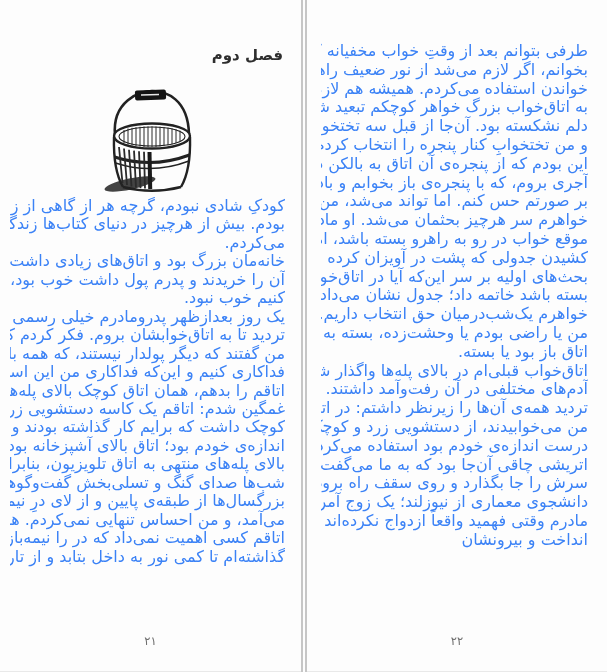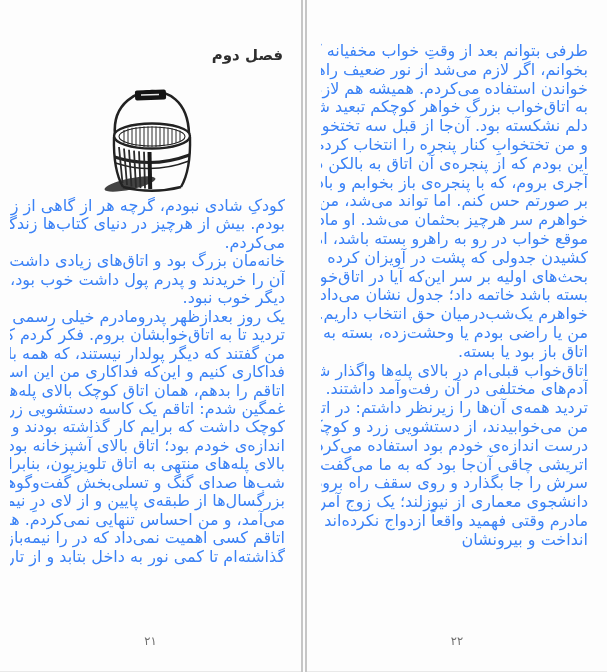--- a/index.html
+++ b/index.html
@@ -73,21 +73,21 @@
         <path d="M47.5 67 L48.2 104" stroke="#1a1a1a" stroke-width="4" fill="none"></path>
       </svg>
     </div>
 
     <div class="page-text">
         <div class="line">کودکِ شادی نبودم، گرچه هر از گاهی از زندگی راضی</div>
         <div class="line">بودم. بیش از هرچیز در دنیای کتاب‌ها زندگی</div>
         <div class="line">می‌کردم.</div>
         <div class="line">خانه‌مان بزرگ بود و اتاق‌های زیادی داشت که وقتی</div>
         <div class="line">آن را خریدند و پدرم پول داشت خوب بود، اما بعد</div>
-        <div class="line">دیگر خوب نبود.</div>
+        <div class="line">کنیم خوب نبود.</div>
         <div class="line">یک روز بعدازظهر پدرومادرم خیلی رسمی مرا صدا</div>
         <div class="line">تردید تا به اتاق‌خوابشان بروم. فکر کردم کار بدی</div>
         <div class="line">من گفتند که دیگر پولدار نیستند، که همه باید</div>
         <div class="line">فداکاری کنیم و این‌که فداکاری من این است که</div>
         <div class="line">اتاقم را بدهم، همان اتاق کوچک بالای پله‌ها را.</div>
         <div class="line">غمگین شدم: اتاقم یک کاسه دستشویی زرد و</div>
         <div class="line">کوچک داشت که برایم کار گذاشته بودند و درست</div>
         <div class="line">اندازه‌ی خودم بود؛ اتاق بالای آشپزخانه بود و درست</div>
         <div class="line">بالای پله‌های منتهی به اتاق تلویزیون، بنابراین</div>
         <div class="line">شب‌ها صدای گنگ و تسلی‌بخش گفت‌وگوهای</div>

